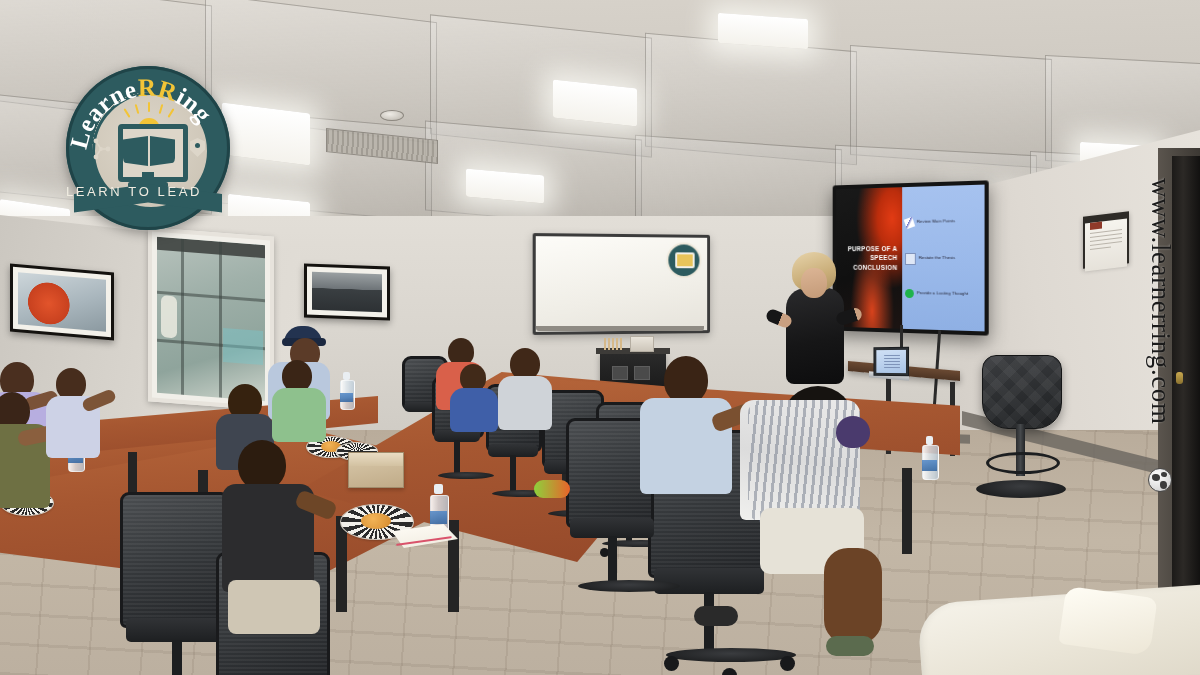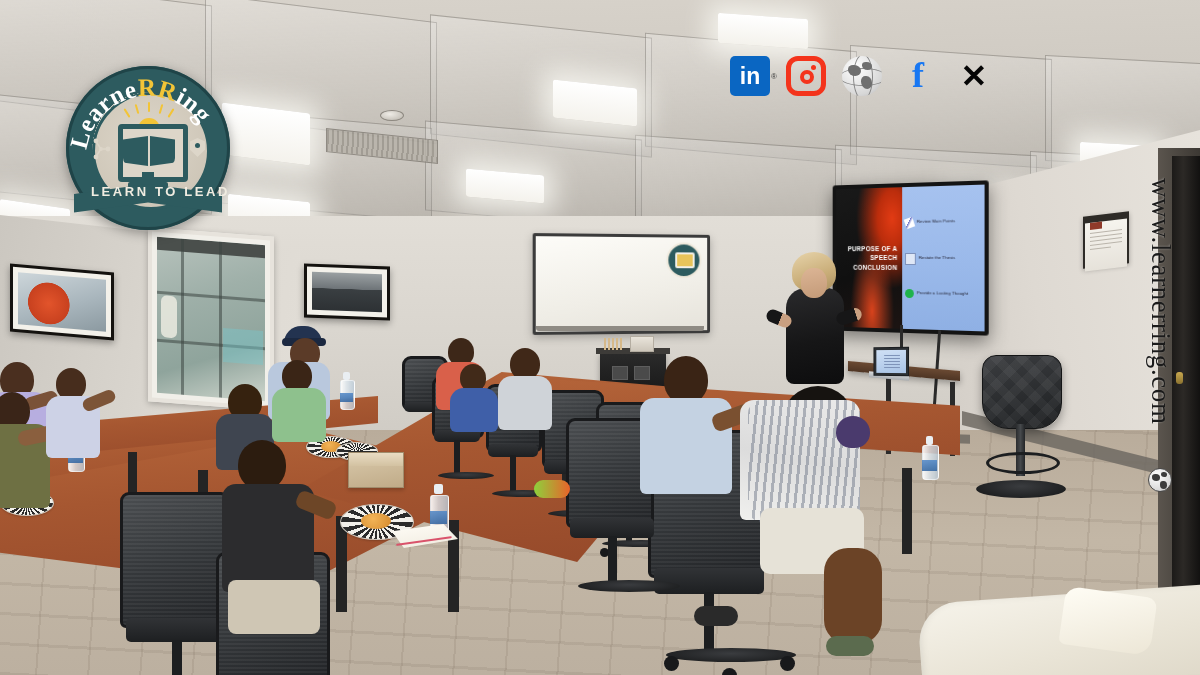--- a/index.html
+++ b/index.html
@@ -390,22 +390,22 @@
     background:#f2c437;
   }
   .logo-ray{position:absolute;width:2px;height:10px;background:#f2c437;border-radius:1px;}
   .logo-ribbon{
     position:absolute;left:8px;top:104px;width:148px;height:46px;
     background:#2d5b5f;
     clip-path:polygon(0 22%,50% 0,100% 22%,100% 62%,50% 40%,0 62%);
     transform:translateY(14px);
   }
   .logo-ribbon-text{
-    position:absolute;left:0;top:118px;width:164px;text-align:right;
-    color:#f0ece1;font-size:13px;font-weight:bold;letter-spacing:2.6px;
+    position:absolute;left:0;top:118px;width:164px;text-align:left;
+    color:#f0ece1;font-size:13px;font-weight:normal;letter-spacing:2.6px;
     transform:rotate(0deg);
   }
   .logo-shield{
     position:absolute;left:124px;top:72px;width:15px;height:19px;
     background:#ddd6c9;clip-path:polygon(50% 0,100% 18%,100% 62%,50% 100%,0 62%,0 18%);
   }
   .logo-shield::after{
     content:"";position:absolute;left:5px;top:5px;width:5px;height:5px;border-radius:50%;background:#2d5b5f;
   }
   .logo-node{
@@ -828,33 +828,20 @@
       <circle cx="4" cy="19" r="2.4" fill="#ddd6c9"></circle>
       <circle cx="16" cy="11" r="2.4" fill="#ddd6c9"></circle>
       <circle cx="9" cy="11" r="2" fill="#ddd6c9"></circle>
       <path d="M5 5 L9 11 L5 17 M11 11 L14 11" stroke="#ddd6c9" stroke-width="1.5" fill="none"></path>
     </svg>
 
     <div class="logo-ribbon"></div>
     <div class="logo-ribbon-text">LEARN TO LEAD</div>
   </div>
 
-  <div class="socials">
-    <div class="soc soc-li">in</div>
-    <div class="soc soc-ig"></div>
-    <div class="soc soc-globe">
-      <div class="globe-land" style="left:6px;top:9px;width:13px;height:11px;"></div>
-      <div class="globe-land" style="left:20px;top:6px;width:10px;height:8px;"></div>
-      <div class="globe-land" style="left:19px;top:20px;width:11px;height:13px;"></div>
-      <div class="globe-mer" style="left:11px;top:-2px;width:18px;height:44px;"></div>
-      <div class="globe-mer" style="left:-3px;top:12px;width:46px;height:16px;"></div>
-    </div>
-    <div class="soc soc-fb">f</div>
-    <div class="soc soc-x">✕</div>
-  </div>
 
   <div class="url-vert">www.learnerring.com</div>
   <div class="url-globe">
     <i style="left:3px;top:5px;width:8px;height:7px;"></i>
     <i style="left:12px;top:3px;width:6px;height:5px;"></i>
     <i style="left:11px;top:12px;width:7px;height:8px;"></i>
   </div>
 
 </div>
 

